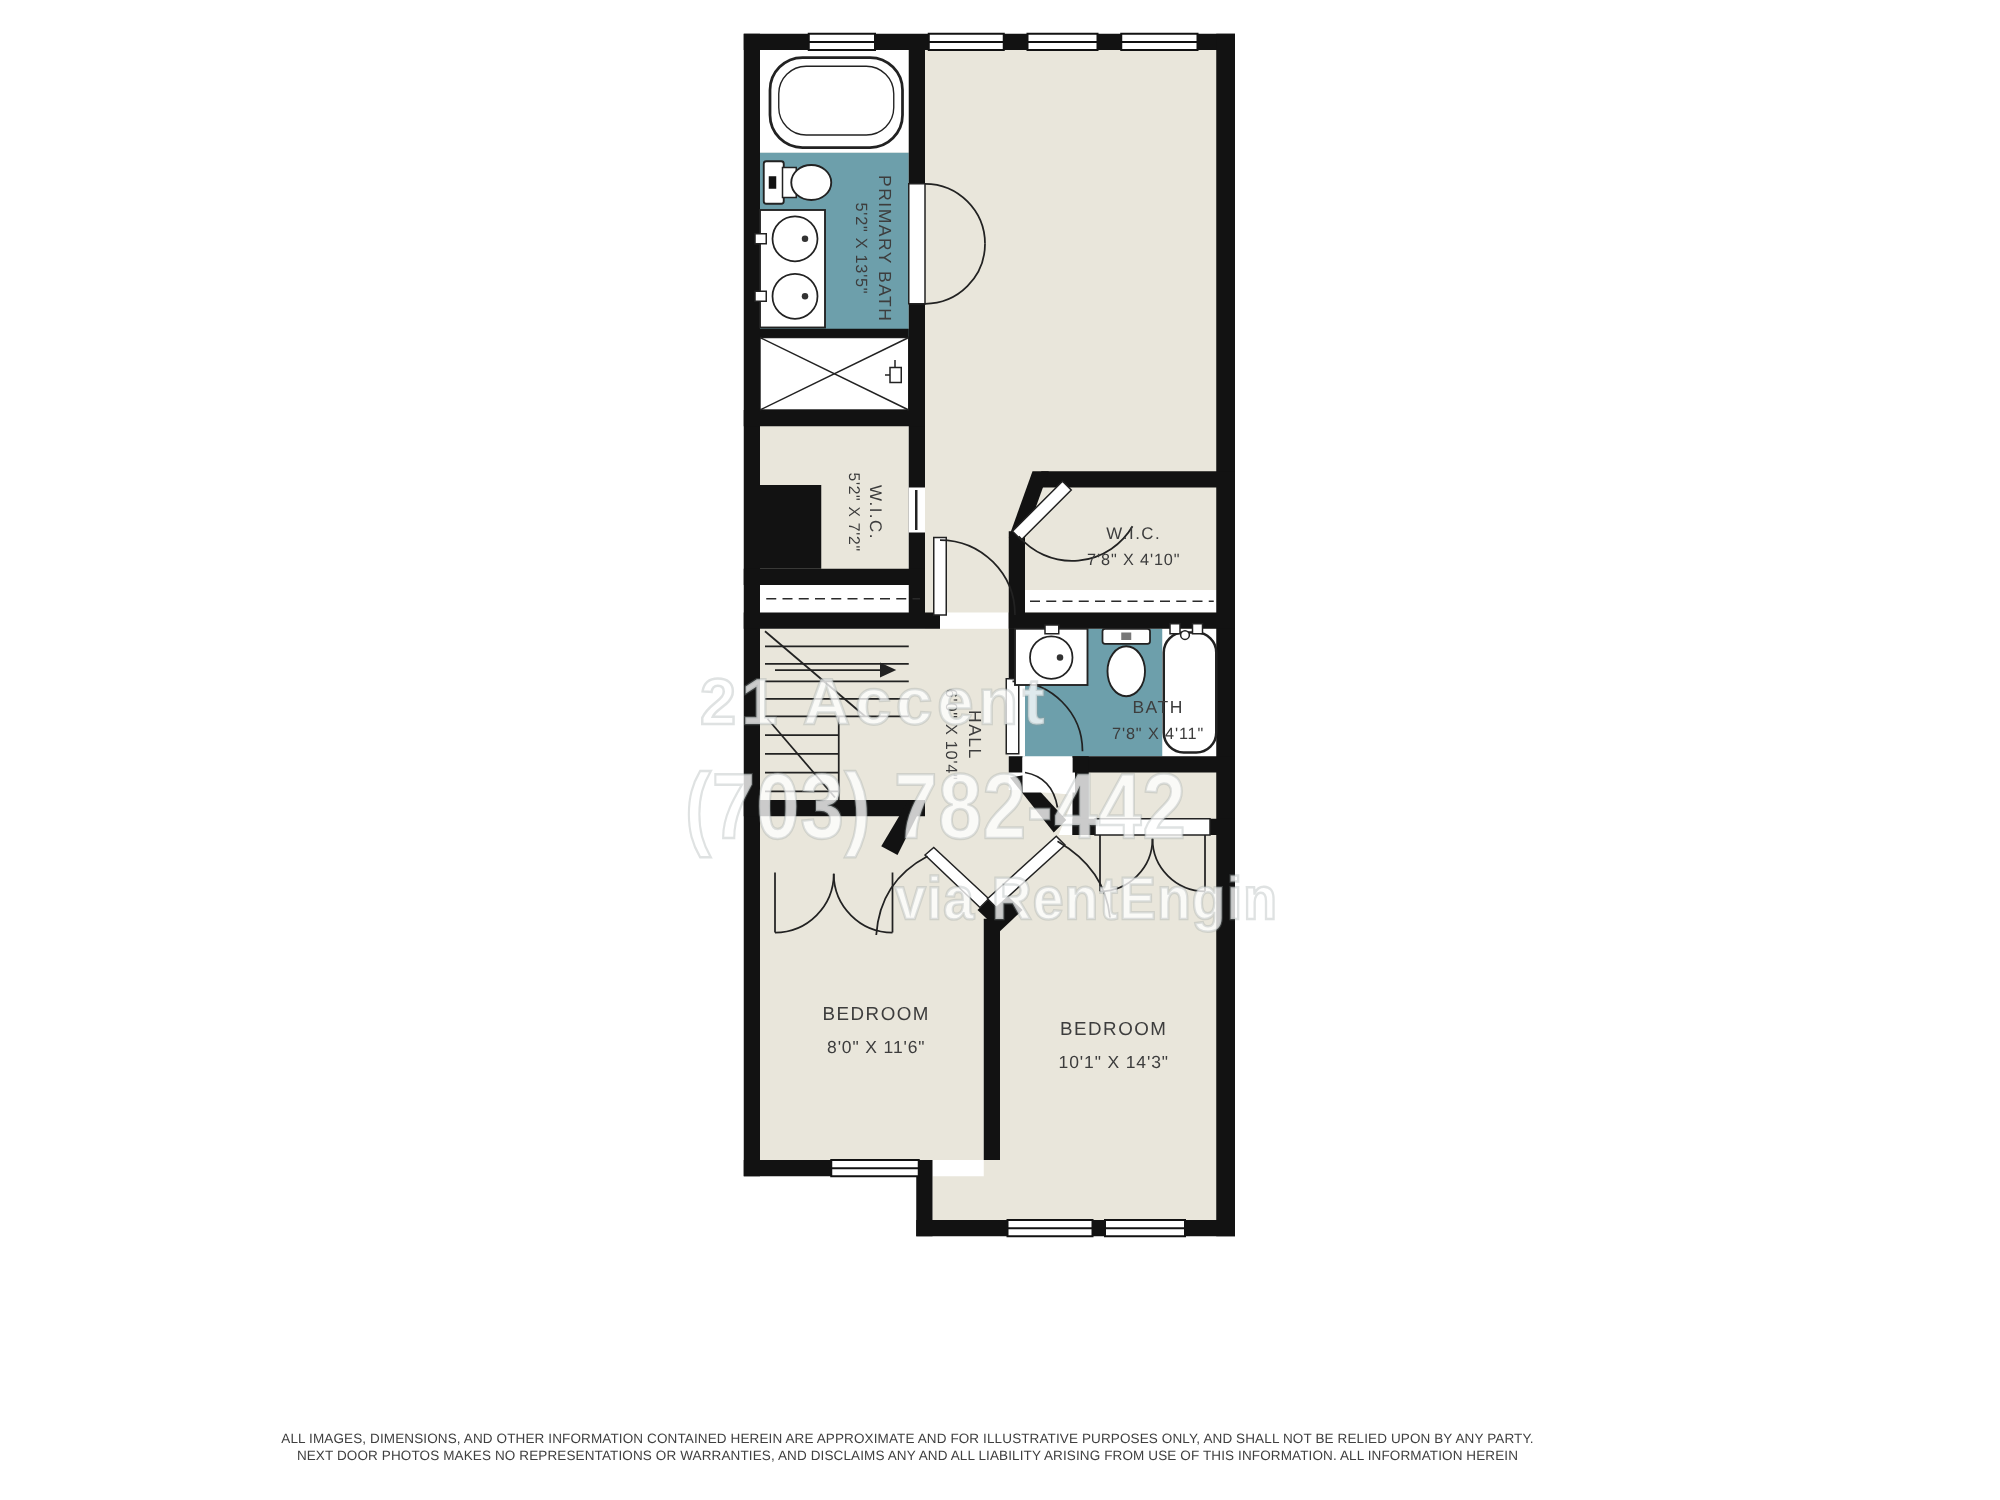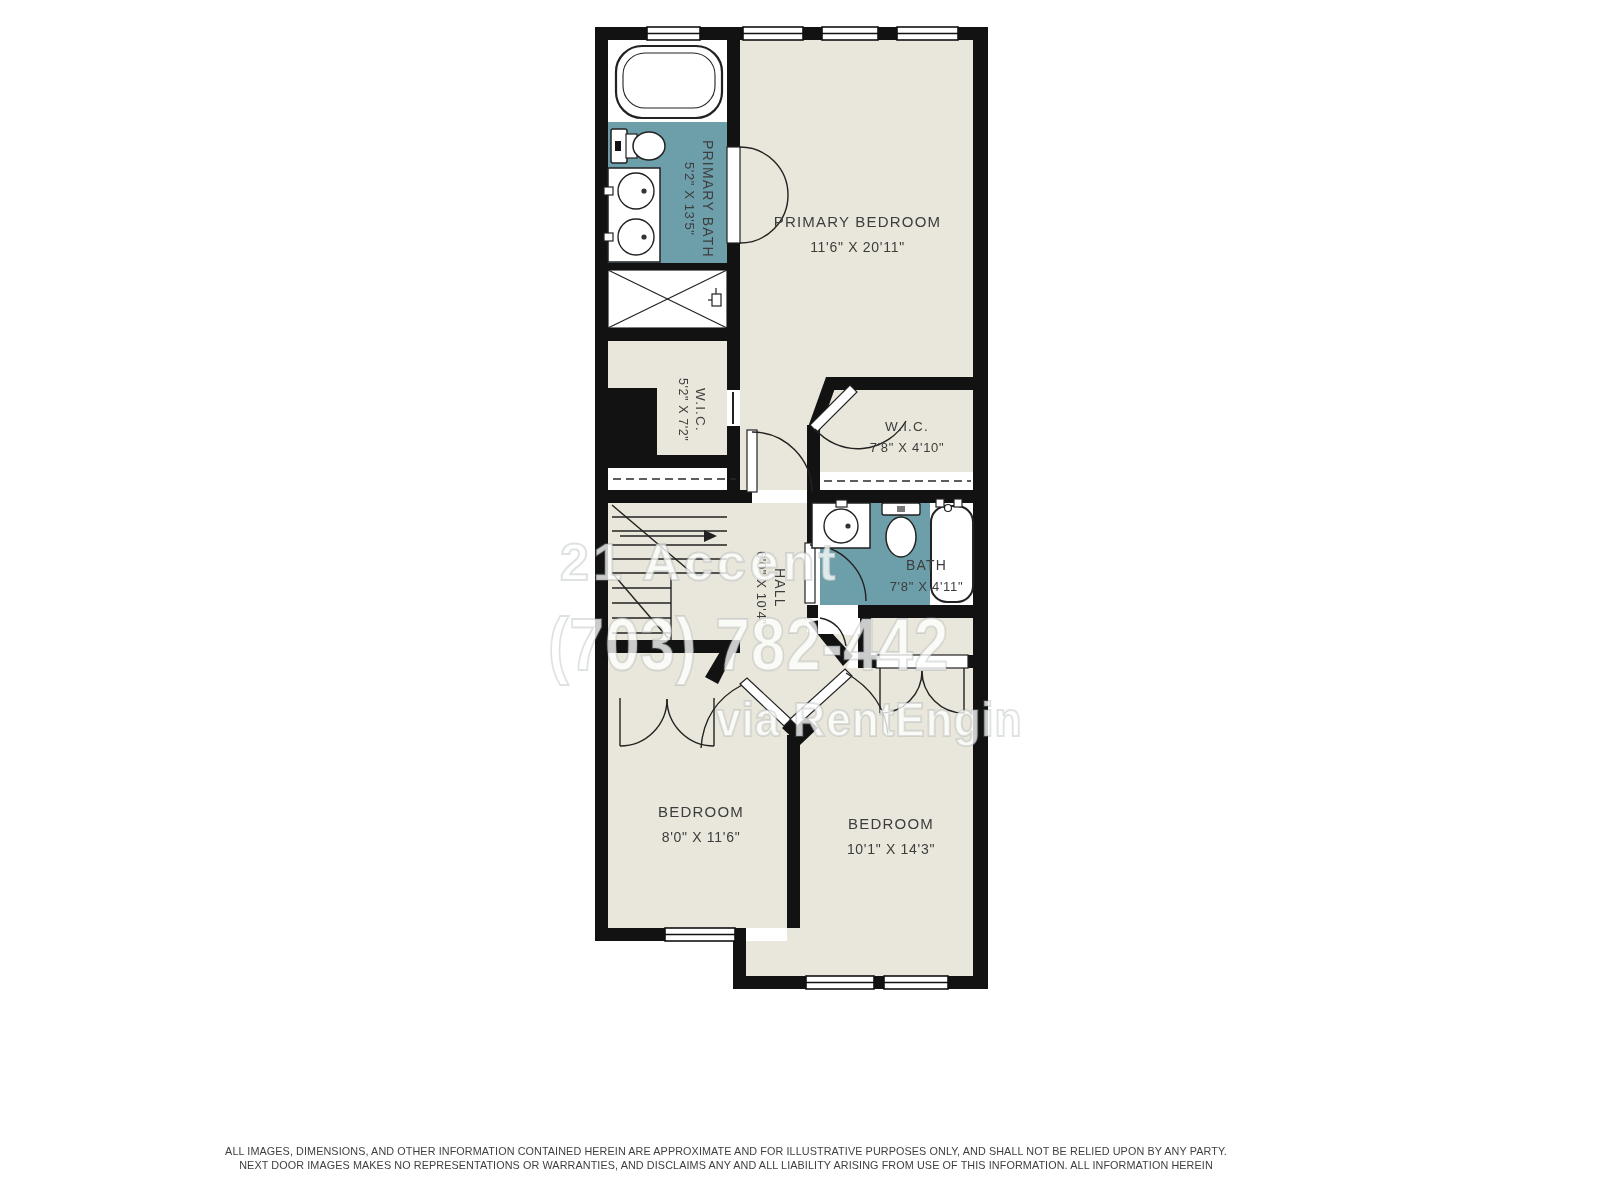--- a/index.html
+++ b/index.html
@@ -253,24 +253,20 @@
     <line x1="620" y1="536" x2="704" y2="536"></line>
     <polygon points="704,530 717,536 704,542" fill="#222" stroke="none"></polygon>
   </g>
 </svg>
 
 <div class="vlabel" style="left:670px;top:133px;width:46px;height:132px;">
   <div class="name">PRIMARY BATH</div>
   <div class="dims">5'2" X 13'5"</div>
 </div>
 
-<div class="room-label" style="left:750px;top:213px;width:215px;">
-  <div class="name">PRIMARY BEDROOM</div>
-  <div class="dims">11'6" X 20'11"</div>
-</div>
 
 <div class="vlabel" style="left:664px;top:364px;width:44px;height:92px;">
   <div class="name" style="font-size:13.5px;">W.I.C.</div>
   <div class="dims" style="font-size:12.5px;">5'2" X 7'2"</div>
 </div>
 
 <div class="room-label" style="left:828px;top:419px;width:158px;">
   <div class="name" style="font-size:13.5px;">W.I.C.</div>
   <div class="dims" style="font-size:13px;margin-top:6px;">7'8" X 4'10"</div>
 </div>
@@ -294,16 +290,16 @@
   <div class="name">BEDROOM</div>
   <div class="dims">10'1" X 14'3"</div>
 </div>
 
 <div class="wm wm-1">21 Accent</div>
 <div class="wm wm-2">(703) 782-442</div>
 <div class="wm wm-3">via RentEngin</div>
 
 <div class="disclaimer">
   <div>ALL IMAGES, DIMENSIONS, AND OTHER INFORMATION CONTAINED HEREIN ARE APPROXIMATE AND FOR ILLUSTRATIVE PURPOSES ONLY, AND SHALL NOT BE RELIED UPON BY ANY PARTY.</div>
-  <div>NEXT DOOR IMAGES MAKES NO REPRESENTATIONS OR WARRANTIES, AND DISCLAIMS ANY AND ALL LIABILITY ARISING FROM USE OF THIS INFORMATION. ALL INFORMATION HEREIN</div>
+  <div>NEXT DOOR PHOTOS MAKES NO REPRESENTATIONS OR WARRANTIES, AND DISCLAIMS ANY AND ALL LIABILITY ARISING FROM USE OF THIS INFORMATION. ALL INFORMATION HEREIN</div>
 </div>
 
 </div>
 
 </body></html>

